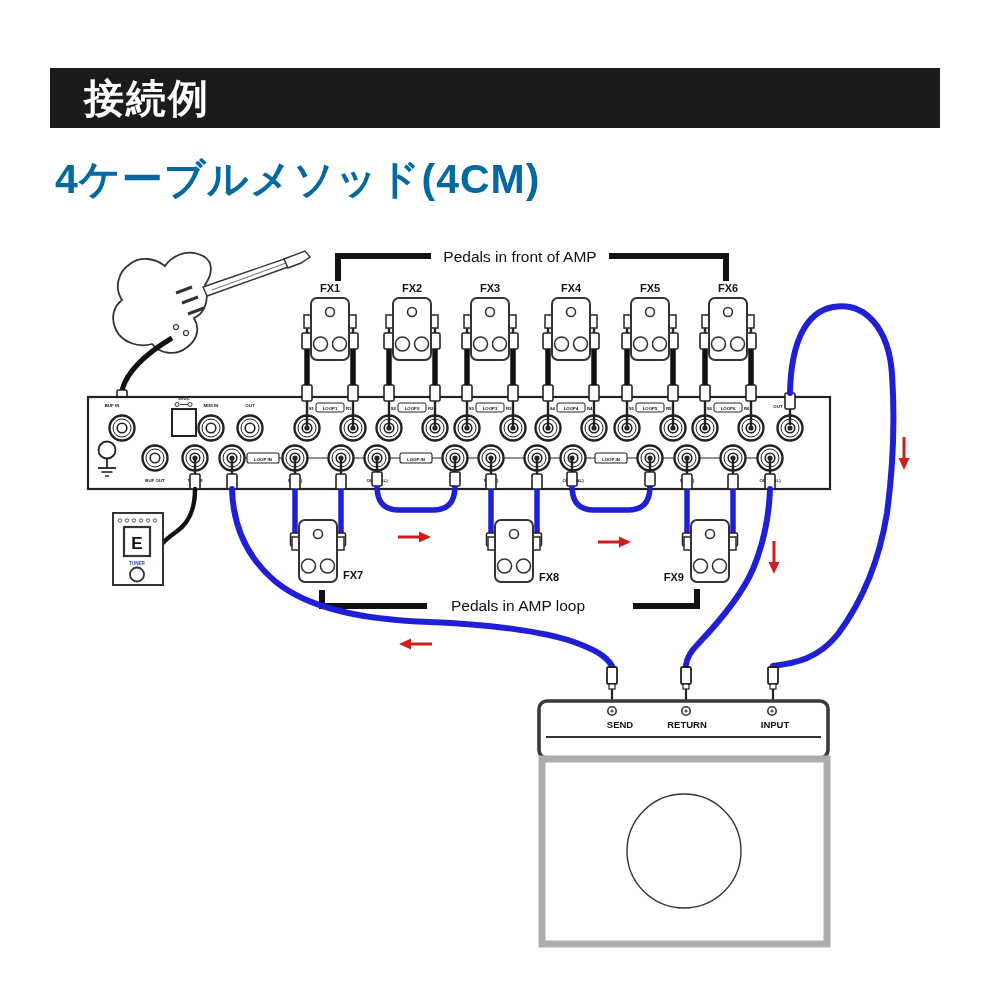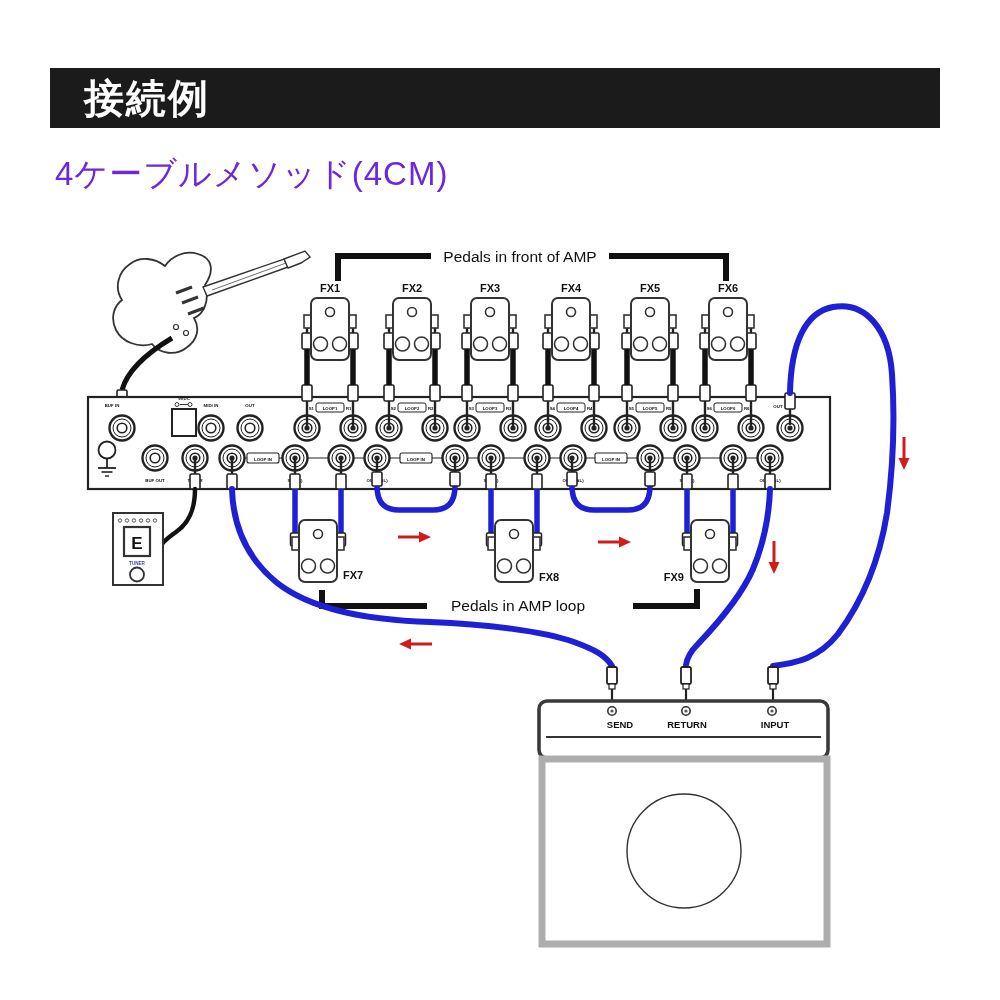--- a/index.html
+++ b/index.html
@@ -1,21 +1,21 @@
 <!DOCTYPE html>
 <html><head>
 <meta charset="utf-8">
 <style>
   html,body{margin:0;padding:0;background:#fff;}
   .page{position:relative;width:1000px;height:1000px;background:#fff;overflow:hidden;
         font-family:"Liberation Sans",sans-serif;text-align:center;}
   .header-bar{position:absolute;left:50px;top:68px;width:890px;height:60px;background:#1b1b1b;
               display:flex;align-items:center;}
   .header-bar .title{color:#fff;font-size:40px;font-weight:700;padding-left:34px;letter-spacing:2px;}
-  .subtitle{position:absolute;left:55px;top:152px;font-size:33px;font-weight:400;color:#6d28d9;letter-spacing:1px;}
+  .subtitle{position:absolute;left:55px;top:152px;font-size:41px;font-weight:700;color:#0369a1;letter-spacing:1px;}
   svg{position:absolute;left:0;top:0;}
   svg text{font-family:"Liberation Sans",sans-serif;fill:#111;}
   .lbl-tiny{font-size:4.4px;font-weight:700;}
   .lbl-pair{font-size:4.3px;font-weight:700;}
   .lbl-fx{font-size:11px;font-weight:700;}
   .lbl-group{font-size:15.5px;}
   .lbl-amp{font-size:9.5px;font-weight:700;}
   .lbl-tuner{font-size:4.6px;font-weight:700;fill:#3344bb;}
   .tuner-e{font-size:17px;font-weight:700;}
 </style>

